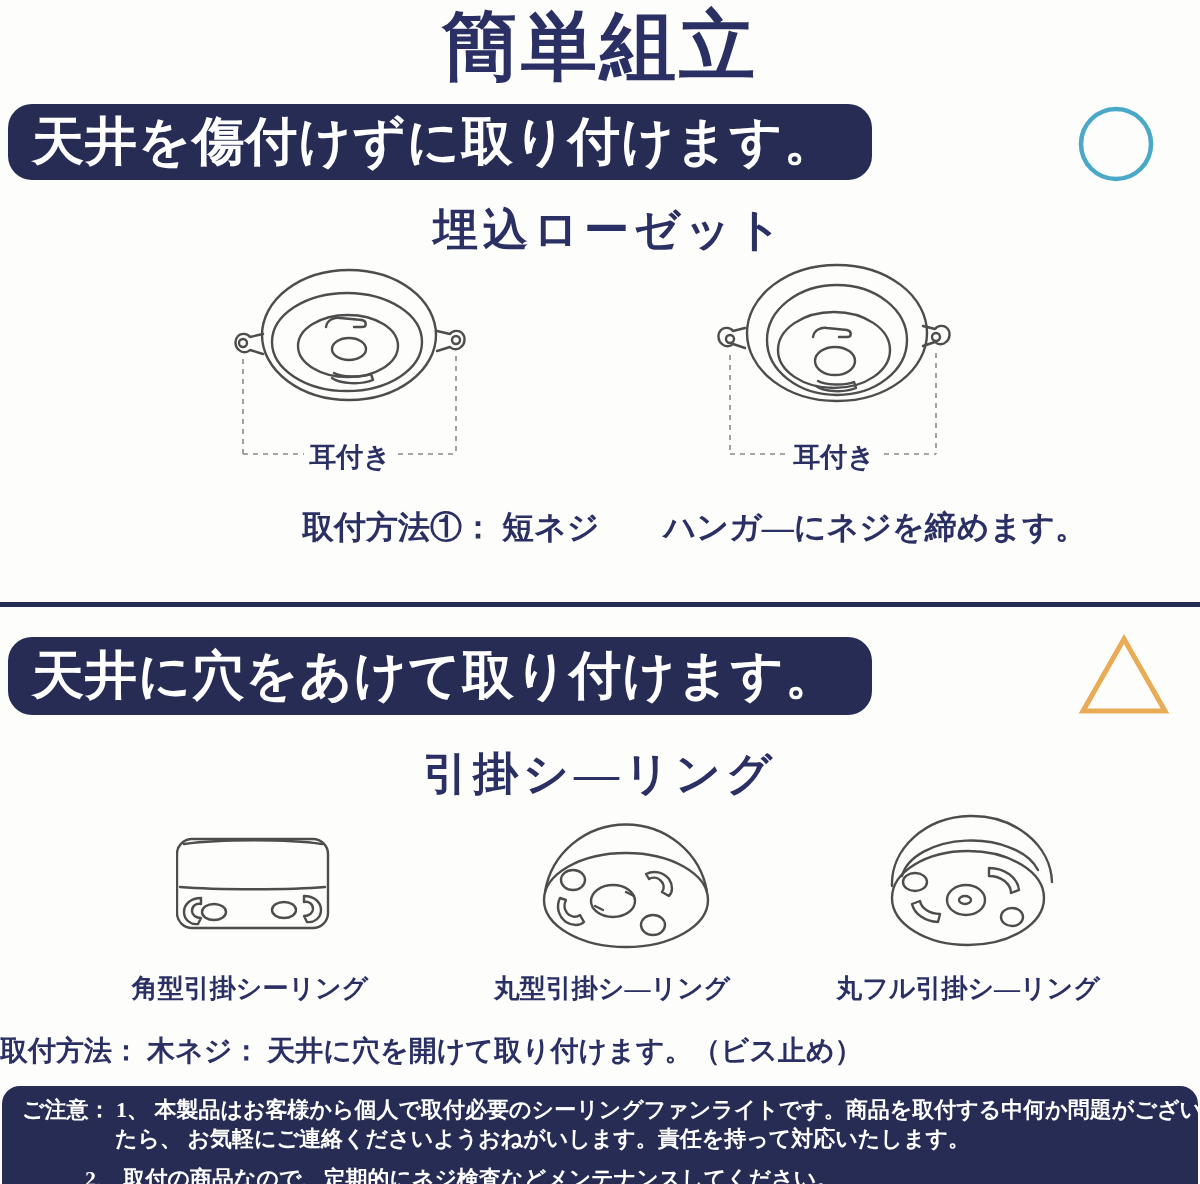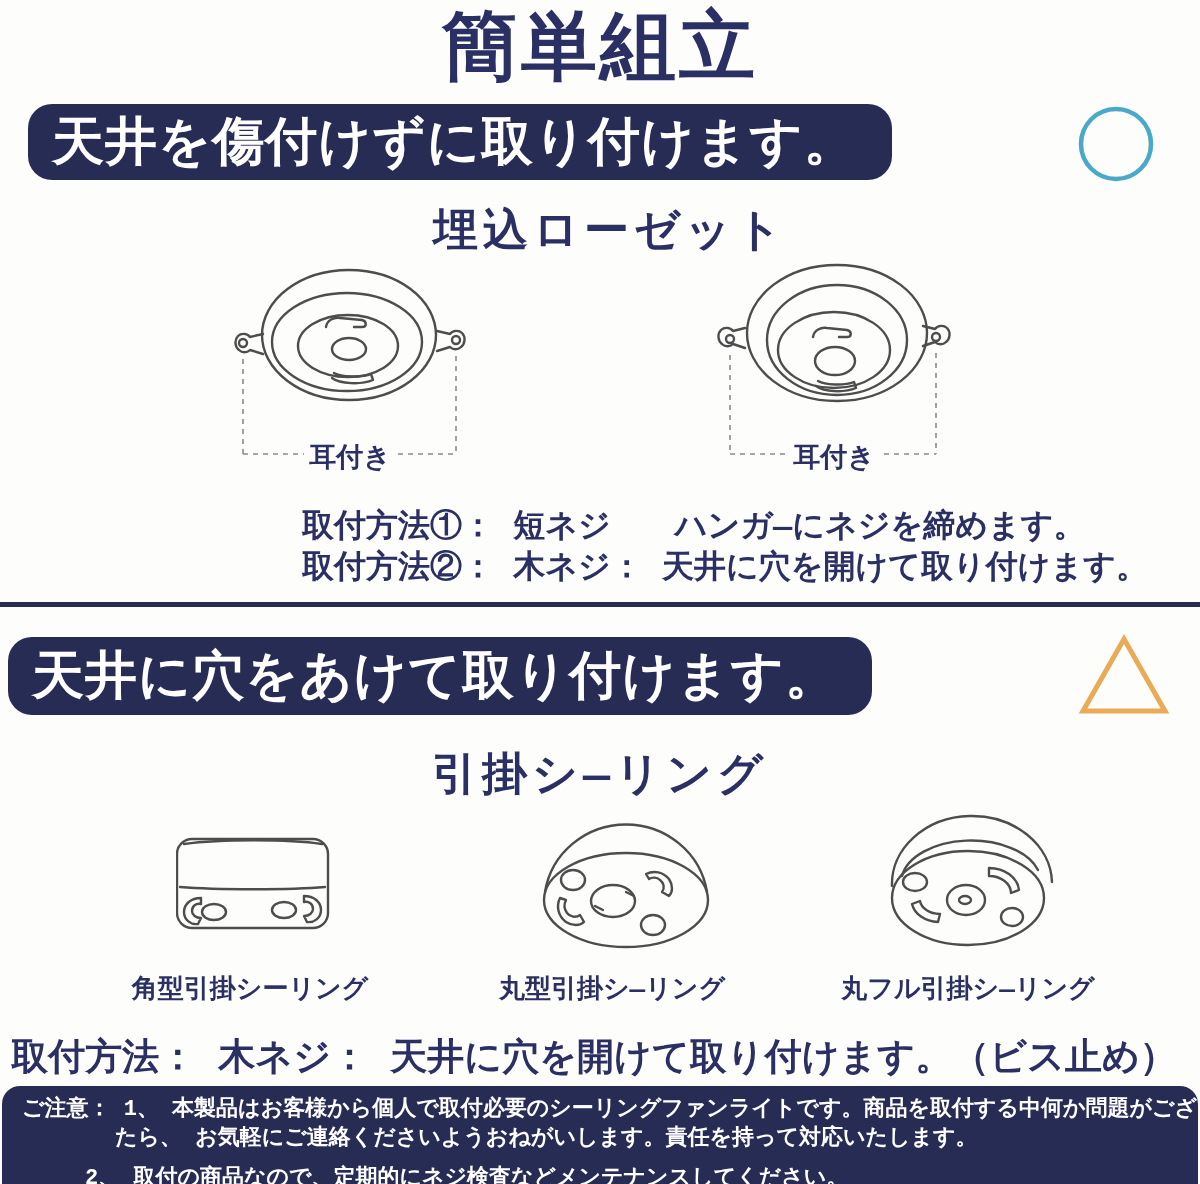--- a/index.html
+++ b/index.html
@@ -3,31 +3,31 @@
 <meta charset="utf-8">
 <style>
   :root{
     --navy:#272c55; --text-navy:#2b3064; --white:#ffffff;
     --circle-accent:#4aa8c8; --triangle-accent:#e9ab55;
     --line-art:#4d4d4d; --bg:#fdfdfb; --dash:#8a8a8a;
   }
   *{margin:0;padding:0;box-sizing:border-box;}
   body{font-family:"Liberation Sans",sans-serif;background:#ffffff;}
   .page{position:relative;width:1200px;height:1184px;background:var(--bg);overflow:hidden;
-        font-family:Liberation Mono, monospace;}
+        font-family:Liberation Serif, serif;}
   .abs{position:absolute;}
   .navytxt{color:var(--text-navy);font-weight:bold;}
 
   .main-title{left:0;right:0;top:-4px;text-align:center;font-size:76px;font-weight:bold;
               color:var(--text-navy);letter-spacing:3px;}
 
   .banner{left:8px;width:864px;height:76px;background:var(--navy);border-radius:24px;
           display:flex;align-items:center;padding-left:24px;}
   .banner span{color:var(--white);font-weight:bold;font-size:52px;letter-spacing:1px;white-space:nowrap;}
-  .banner-1{top:104px;margin-left:20px;}
+  .banner-1{top:104px;}
   .banner-2{top:637px;height:78px;}
 
   .icon-box{width:96px;height:86px;}
   .circle-icon-box{left:1074px;top:102px;}
   .triangle-icon-box{left:1076px;top:632px;}
 
   .section-heading{left:0;right:0;text-align:center;font-size:45px;font-weight:bold;
                    color:var(--text-navy);letter-spacing:5px;}
   .heading-1{top:200px;padding-left:20px;}
   .heading-2{top:744px;}
@@ -47,21 +47,21 @@
   .socket-square{left:176px;top:832px;width:160px;height:120px;}
   .socket-round{left:538px;top:808px;width:172px;height:146px;}
   .socket-flat{left:876px;top:806px;width:188px;height:148px;}
 
   .socket-label{top:971px;transform:translateX(-50%);font-size:26px;font-weight:bold;
                 color:var(--text-navy);white-space:nowrap;}
   .socket-label-1{left:250px;}
   .socket-label-2{left:612px;}
   .socket-label-3{left:968px;}
 
-  .method-2{left:0;right:12px;top:1032px;text-align:center;font-size:37px;white-space:nowrap;}
+  .method-2{left:0;right:12px;top:1032px;font-size:28px;white-space:nowrap;}
 
   .notice{left:2px;top:1086px;width:1196px;height:98px;background:var(--navy);
           border-radius:18px 18px 0 0;padding:9px 14px 0 20px;}
   .notice div{color:var(--white);font-weight:bold;font-size:22px;line-height:29px;white-space:nowrap;}
   .notice .indent-2{padding-left:93px;}
   .notice .indent-3{padding-left:63px;margin-top:11px;}
 </style>
 </head>
 <body>
 
@@ -124,21 +124,20 @@
         <line class="dashline" x1="222" y1="97" x2="222" y2="198"></line>
         <line class="dashline" x1="16" y1="198" x2="76" y2="198"></line>
         <line class="dashline" x1="170" y1="198" x2="222" y2="198"></line>
       </g>
     </svg>
     <span class="ear-label" style="top:183px;">耳付き</span>
   </div>
 
   <div class="abs methods-1 navytxt">
     <div>取付方法①： 短ネジ　　ハンガ―にネジを締めます。</div>
-    <div>取付方法②： 木ネジ： 天井に穴を開けて取り付けます。</div>
   </div>
 
   <div class="abs divider"></div>
 
   <div class="abs banner banner-2">
     <span>天井に穴をあけて取り付けます。</span>
   </div>
 
   <div class="abs icon-box triangle-icon-box">
     <svg width="96" height="86" viewBox="0 0 96 86">

